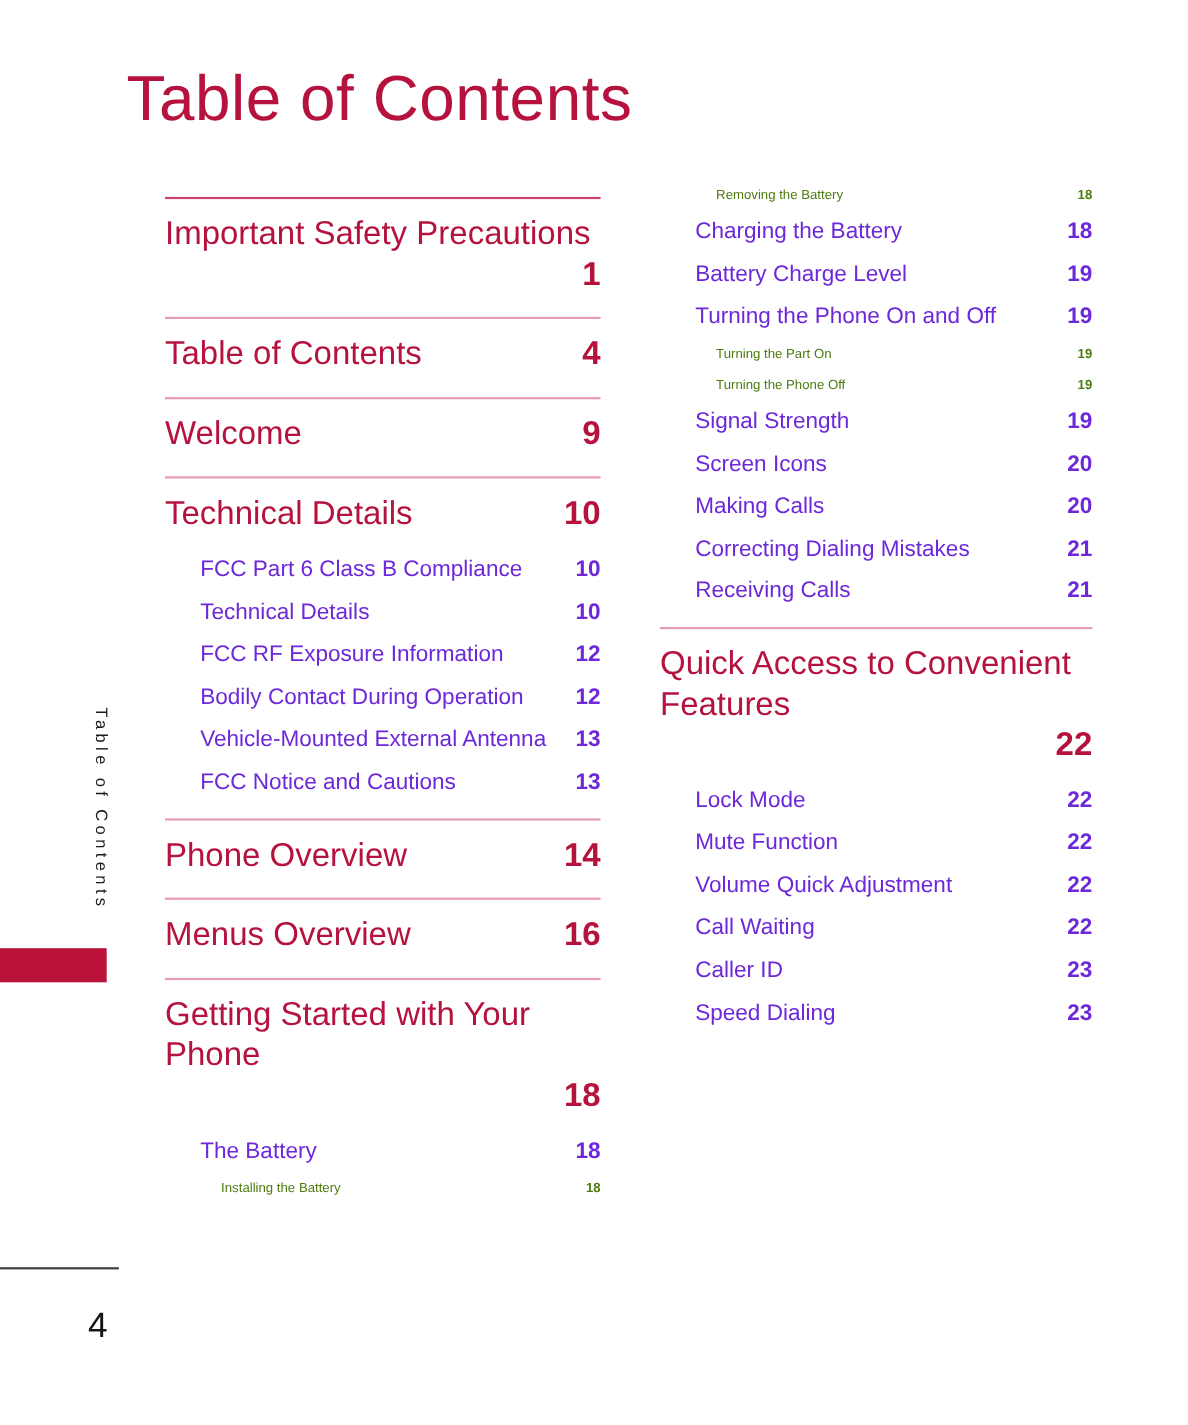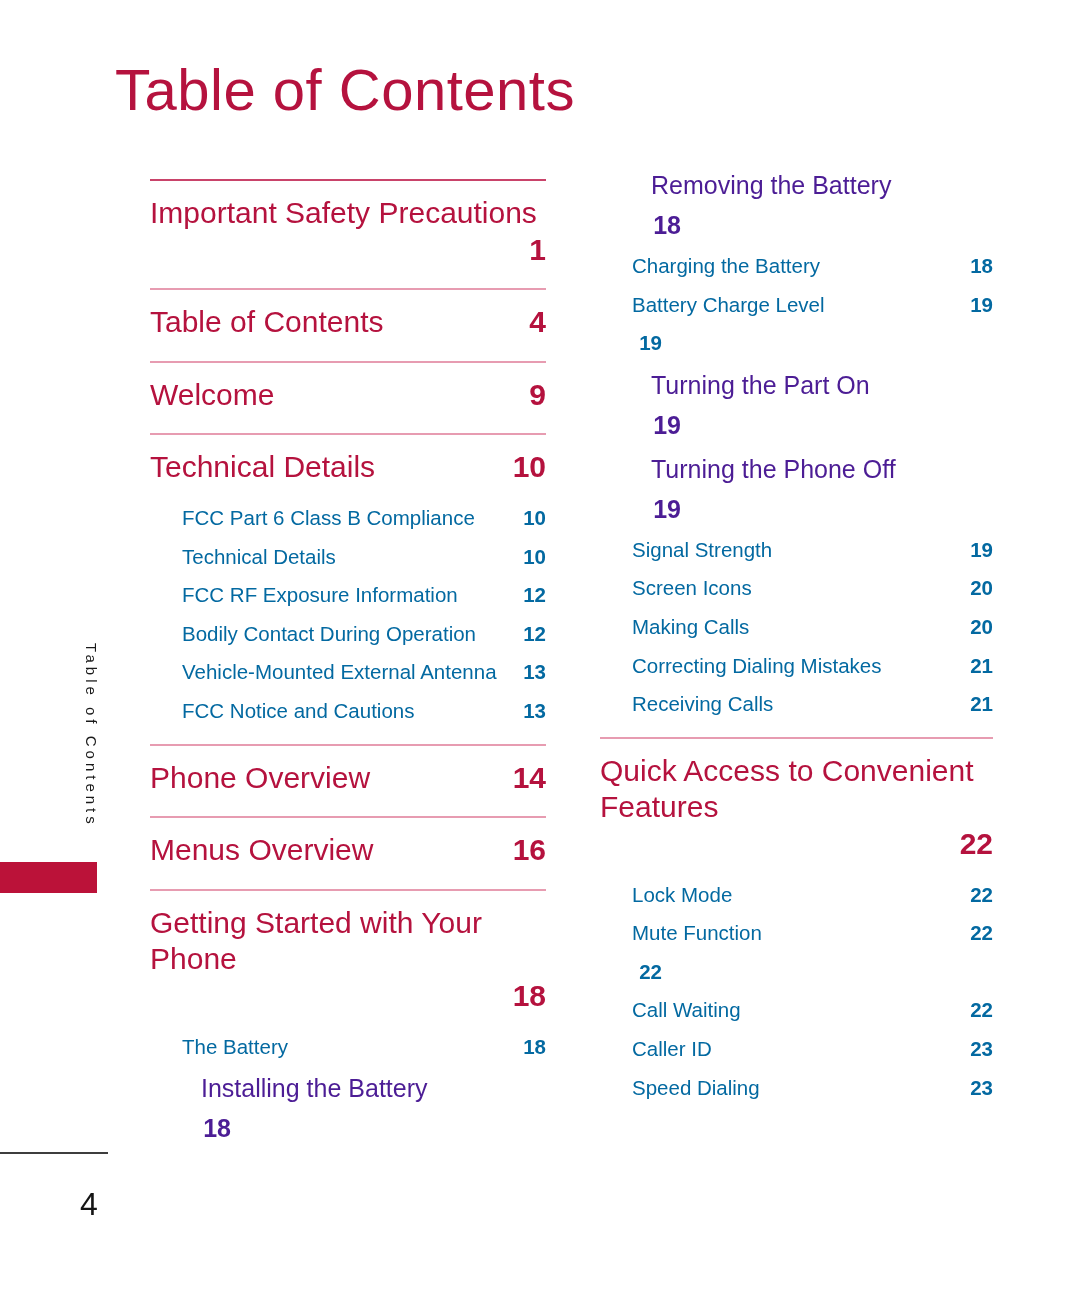--- a/index.html
+++ b/index.html
@@ -87,34 +87,33 @@
     font-weight: 400;
   }
   .lvl1 .pg { font-size: 30px; min-width: 34px; }
   
   .lvl1.wrap { display: block; }
   .lvl1.wrap .lbl { display: block; }
   .lvl1.wrap .pg  { display: block; text-align: right; }
 
   
   .lvl2 {
-    color: #0369a1;
+    color: #6d28d9;
     font-size: 20.5px;
     line-height: 1.2;
     padding-left: 32px;
   }
   .lvl2 .pg { min-width: 30px; }
 
   
   .lvl3 {
-    color: #4c1d95;
-    font-size: 25px;
+    color: #4d7c0f;
+    font-size: 12px;
     line-height: 1.2;
     padding-left: 51px;
-    flex-direction: column;
   }
   .lvl3 .pg { min-width: 30px; }
 
   .sp-xs { height: 9px; }
   .sp-s  { height: 14px; }
   .sp-m  { height: 20px; }
 
   
   .footer-rule {
     position: absolute;
@@ -243,20 +242,21 @@
       <span class="lbl">Charging the Battery</span>
       <span class="pg">18</span>
     </div>
     <div class="sp-s"></div>
     <div class="row lvl2">
       <span class="lbl">Battery Charge Level</span>
       <span class="pg">19</span>
     </div>
     <div class="sp-s"></div>
     <div class="row lvl2">
+      <span class="lbl">Turning the Phone On and Off</span>
       <span class="pg">19</span>
     </div>
     <div class="sp-s"></div>
     <div class="row lvl3">
       <span class="lbl">Turning the Part On</span>
       <span class="pg">19</span>
     </div>
     <div class="sp-s"></div>
     <div class="row lvl3">
       <span class="lbl">Turning the Phone Off</span>
@@ -299,20 +299,21 @@
       <span class="lbl">Lock Mode</span>
       <span class="pg">22</span>
     </div>
     <div class="sp-s"></div>
     <div class="row lvl2">
       <span class="lbl">Mute Function</span>
       <span class="pg">22</span>
     </div>
     <div class="sp-s"></div>
     <div class="row lvl2">
+      <span class="lbl">Volume Quick Adjustment</span>
       <span class="pg">22</span>
     </div>
     <div class="sp-s"></div>
     <div class="row lvl2">
       <span class="lbl">Call Waiting</span>
       <span class="pg">22</span>
     </div>
     <div class="sp-s"></div>
     <div class="row lvl2">
       <span class="lbl">Caller ID</span>

